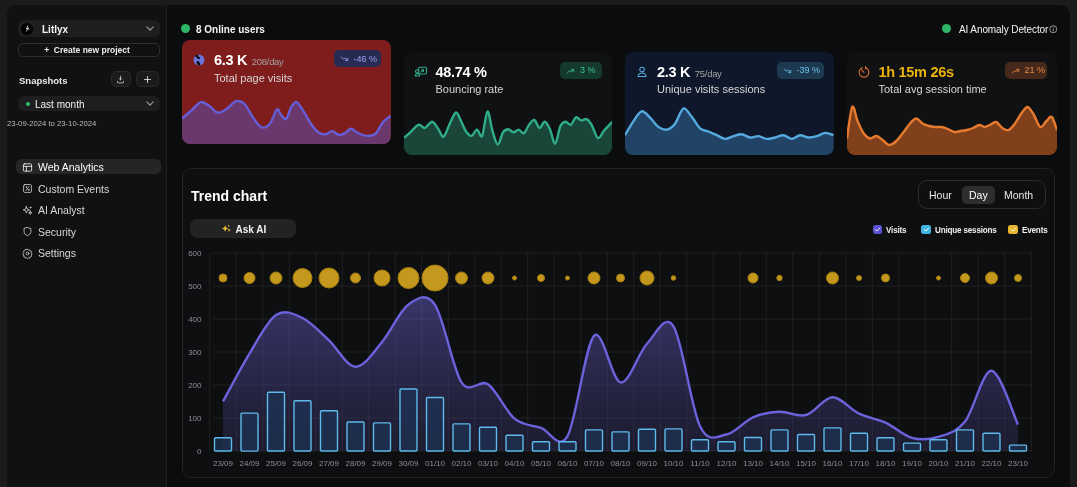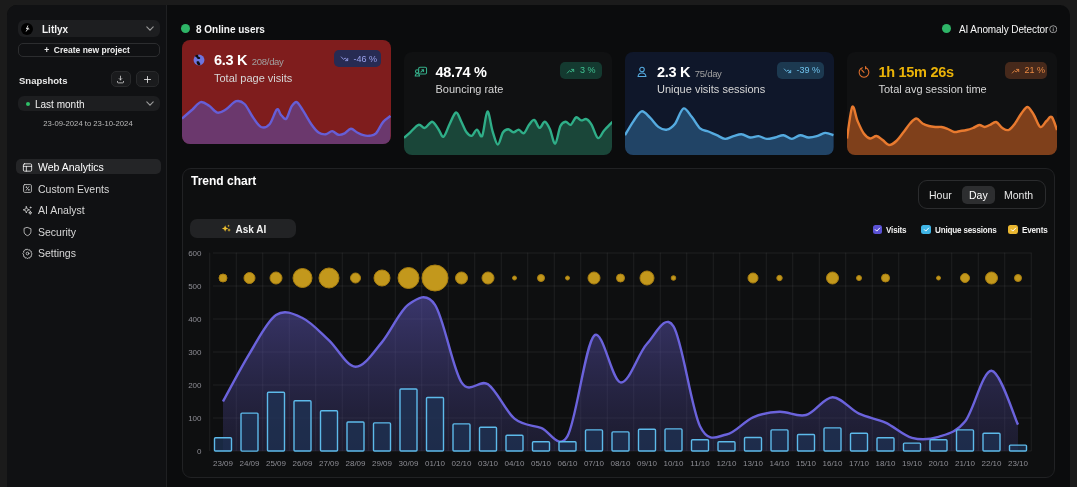--- a/index.html
+++ b/index.html
@@ -30,21 +30,21 @@
   <div class="abs" style="left:129px;top:66px;width:23px;height:16px;background:#1a1b1d;border:1px solid #28292b;border-radius:5px"></div>
   <svg class="abs" style="left:136px;top:70px" width="9" height="9" viewBox="0 0 24 24" fill="none" stroke="#eee" stroke-width="2.2" stroke-linecap="round">
         <path d="M12 4v16M4 12h16"></path>
       </svg>
   <div class="sel" style="top:91px;height:15px"></div>
   <div class="abs" style="left:18.5px;top:96.5px;width:4.5px;height:4.5px;border-radius:50%;background:#2fbf67"></div>
   <div class="txt" style="left:28px;top:93.5px;font-size:10px;color:#f0f0f0">Last month</div>
   <svg class="abs" style="left:139px;top:96px" width="8" height="5" viewBox="0 0 10 6">
         <path d="M1 1 L5 5 L9 1" stroke="#9a9a9a" stroke-width="1.4" fill="none" stroke-linecap="round"></path>
       </svg>
-  <div class="txt" style="left:0;top:113.5px;width:162px;text-align:center;font-size:7.7px;color:#b9b9b9">23-09-2024 to 23-10-2024</div>
+  <div class="txt" style="left:0;top:113.5px;width:162px;font-size:7.7px;color:#b9b9b9">23-09-2024 to 23-10-2024</div>
 
   <div class="abs" style="left:8.5px;top:154px;width:145px;height:15px;background:#242527;border-radius:5px"></div>
   <svg class="abs" style="left:15px;top:156.5px" width="11" height="11" viewBox="0 0 24 24" fill="none" stroke="#ffffff" stroke-width="1.7" stroke-linecap="round">
         <rect x="3" y="4" width="18" height="16" rx="2.5"></rect>
         <path d="M3 9.5h18M9.5 9.5V20"></path>
       </svg>
       <div class="txt" style="left:31px;top:156.0px;font-size:10.5px;color:#ffffff">Web Analytics</div>
       <svg class="abs" style="left:15px;top:178.1px" width="11" height="11" viewBox="0 0 24 24" fill="none" stroke="#d8d8d8" stroke-width="1.7" stroke-linecap="round">
         <rect x="3.5" y="3.5" width="17" height="17" rx="2.5"></rect>
         <path d="M15 8l-6 8"></path>
@@ -148,21 +148,21 @@
         <path d="M18.5 13.5V8.1h-5.4" fill="none"></path>
       </svg>
       <div class="txt" style="left:178px;top:13.5px;font-size:9px;color:#ea8a43">21 %</div>
       <svg class="abs" style="left:0;bottom:0" width="210" height="58" viewBox="0 0 209 58" preserveAspectRatio="none">
         <path d="M0.0,41.5 C0.9,36.2 3.5,12.9 5.2,10.0 C7.0,7.1 8.5,19.6 10.5,24.0 C12.4,28.4 14.6,33.6 16.7,36.5 C18.8,39.4 20.9,41.1 23.0,41.5 C25.1,41.9 27.2,38.8 29.3,39.0 C31.4,39.2 33.4,41.5 35.5,43.0 C37.6,44.5 39.5,47.8 41.8,48.0 C44.1,48.2 46.7,46.2 49.1,44.0 C51.6,41.8 54.2,37.9 56.4,35.0 C58.7,32.1 60.6,28.7 62.7,26.5 C64.8,24.2 66.9,21.5 69.0,21.5 C71.1,21.5 73.1,25.2 75.2,26.5 C77.3,27.7 79.4,28.4 81.5,29.0 C83.6,29.6 85.7,29.8 87.8,30.0 C89.9,30.2 92.0,29.7 94.0,30.0 C96.1,30.3 98.2,31.2 100.3,32.0 C102.4,32.8 104.5,34.7 106.6,35.0 C108.7,35.3 110.8,34.3 112.9,34.0 C115.0,33.7 117.0,33.5 119.1,33.0 C121.2,32.5 123.3,31.8 125.4,31.0 C127.5,30.2 129.8,28.2 131.7,28.0 C133.6,27.8 135.2,30.0 136.9,30.0 C138.6,30.0 140.2,28.8 142.1,28.0 C144.0,27.2 146.3,24.5 148.4,25.0 C150.5,25.5 152.6,29.7 154.7,31.0 C156.8,32.3 158.8,33.8 160.9,33.0 C163.0,32.2 165.1,29.2 167.2,26.5 C169.3,23.7 171.4,19.2 173.5,16.5 C175.6,13.8 177.7,9.8 179.7,10.0 C181.8,10.2 183.9,14.7 186.0,18.0 C188.1,21.3 190.2,29.0 192.3,30.0 C194.4,31.0 196.6,25.7 198.5,24.0 C200.5,22.3 202.0,18.5 203.8,20.0 C205.5,21.5 208.1,30.8 209.0,33.0 L209.0,58 L0.0,58 Z" fill="rgba(196,94,34,0.62)"></path>
         <path d="M0.0,41.5 C0.9,36.2 3.5,12.9 5.2,10.0 C7.0,7.1 8.5,19.6 10.5,24.0 C12.4,28.4 14.6,33.6 16.7,36.5 C18.8,39.4 20.9,41.1 23.0,41.5 C25.1,41.9 27.2,38.8 29.3,39.0 C31.4,39.2 33.4,41.5 35.5,43.0 C37.6,44.5 39.5,47.8 41.8,48.0 C44.1,48.2 46.7,46.2 49.1,44.0 C51.6,41.8 54.2,37.9 56.4,35.0 C58.7,32.1 60.6,28.7 62.7,26.5 C64.8,24.2 66.9,21.5 69.0,21.5 C71.1,21.5 73.1,25.2 75.2,26.5 C77.3,27.7 79.4,28.4 81.5,29.0 C83.6,29.6 85.7,29.8 87.8,30.0 C89.9,30.2 92.0,29.7 94.0,30.0 C96.1,30.3 98.2,31.2 100.3,32.0 C102.4,32.8 104.5,34.7 106.6,35.0 C108.7,35.3 110.8,34.3 112.9,34.0 C115.0,33.7 117.0,33.5 119.1,33.0 C121.2,32.5 123.3,31.8 125.4,31.0 C127.5,30.2 129.8,28.2 131.7,28.0 C133.6,27.8 135.2,30.0 136.9,30.0 C138.6,30.0 140.2,28.8 142.1,28.0 C144.0,27.2 146.3,24.5 148.4,25.0 C150.5,25.5 152.6,29.7 154.7,31.0 C156.8,32.3 158.8,33.8 160.9,33.0 C163.0,32.2 165.1,29.2 167.2,26.5 C169.3,23.7 171.4,19.2 173.5,16.5 C175.6,13.8 177.7,9.8 179.7,10.0 C181.8,10.2 183.9,14.7 186.0,18.0 C188.1,21.3 190.2,29.0 192.3,30.0 C194.4,31.0 196.6,25.7 198.5,24.0 C200.5,22.3 202.0,18.5 203.8,20.0 C205.5,21.5 208.1,30.8 209.0,33.0 " fill="none" stroke="#e87a2f" stroke-width="2.4" stroke-linejoin="round"></path>
       </svg>
     </div>
 
  <div class="abs" style="left:175px;top:163px;width:873px;height:310px;background:#0e0f10;border:1px solid #212224;border-radius:9px"></div>
- <div class="txt" style="left:184px;top:169px;font-size:12px;font-weight:bold;color:#fff">Trend chart</div>
+ <div class="txt" style="left:184px;top:183px;font-size:14px;font-weight:bold;color:#fff">Trend chart</div>
  <div class="abs" style="left:183px;top:214px;width:106px;height:19px;background:#222325;border-radius:7px"></div>
  <svg class="abs" style="left:213.5px;top:218px" width="11" height="11" viewBox="0 0 24 24" fill="#ecbe30">
       <path d="M9 5 L11 10 L16 12 L11 14 L9 19 L7 14 L2 12 L7 10 Z"></path>
       <path d="M17.5 11.5 L18.6 14.4 L21.5 15.5 L18.6 16.6 L17.5 19.5 L16.4 16.6 L13.5 15.5 L16.4 14.4 Z"></path>
       <path d="M16.5 3.5 L17.3 5.7 L19.5 6.5 L17.3 7.3 L16.5 9.5 L15.7 7.3 L13.5 6.5 L15.7 5.7 Z"></path>
     </svg>
  <div class="txt" style="left:228.5px;top:218.5px;font-size:10px;font-weight:bold;color:#f2f2f2">Ask AI</div>
  <div class="abs" style="left:911px;top:175px;width:128px;height:29px;border:1px solid #2b2c2e;border-radius:9px"></div>
  <div class="txt" style="left:922px;top:184px;font-size:10.5px;color:#e9e9e9">Hour</div>
  <div class="abs" style="left:955px;top:180.5px;width:33px;height:18px;background:#2d2e30;border-radius:5px"></div>

